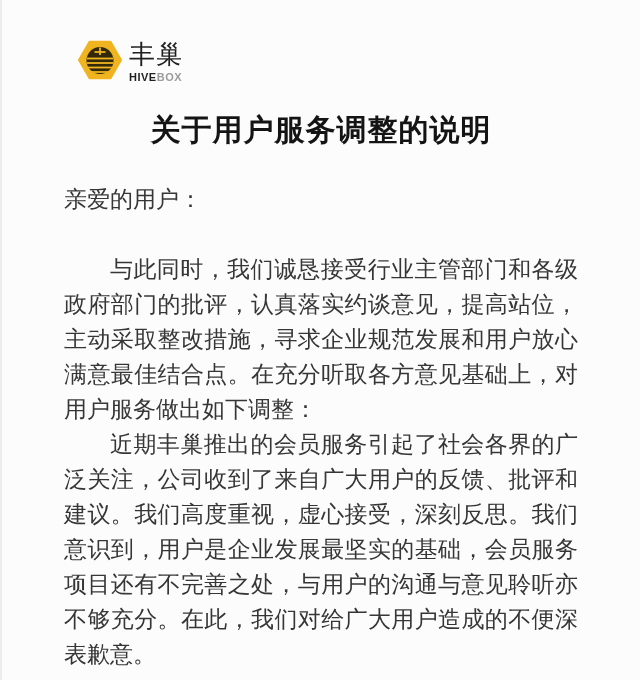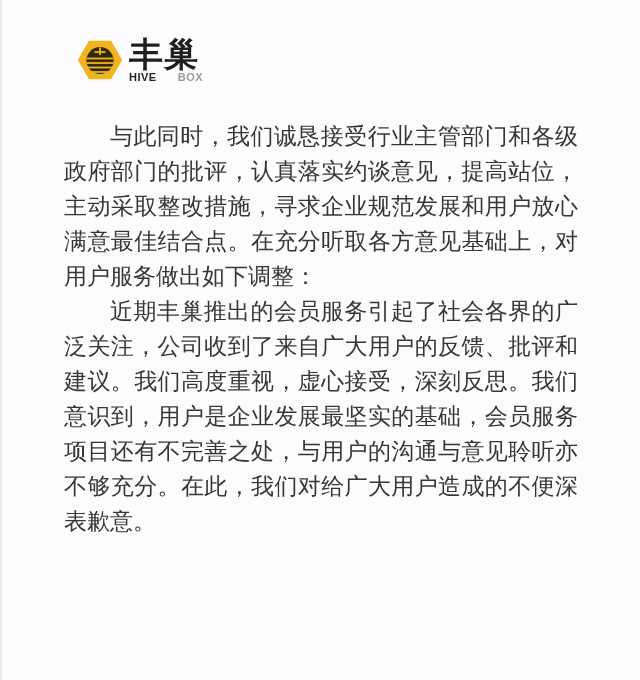--- a/index.html
+++ b/index.html
@@ -27,43 +27,43 @@
     width: 44px;
     height: 44px;
     flex: 0 0 44px;
   }
   .logo-text {
     margin-left: 7px;
     display: flex;
     flex-direction: column;
   }
   .logo-cn {
-    font-size: 34px;
-    font-weight: bold;
+    font-size: 26px;
+    font-weight: normal;
     color: #1F1F1F;
     line-height: 32px;
     letter-spacing: 1px;
     white-space: nowrap;
   }
   .logo-en {
     margin-top: 1px;
     font-size: 11px;
     line-height: 12px;
     letter-spacing: 0.5px;
     white-space: nowrap;
   }
   .logo-en .hive {
     font-weight: bold;
     color: #1F1F1F;
     text-align: center;
   }
   .logo-en .box {
     font-weight: bold;
     color: #9B9B9B;
-    margin-left: 21px;
+    margin-left: 0;
   }
   .doc-title {
     margin: 26px 0 0 0;
     text-align: center;
     font-size: 30px;
     font-weight: bold;
     color: #141414;
     letter-spacing: 1px;
     line-height: 40px;
   }
@@ -105,19 +105,21 @@
       </g>
     </svg>
     <div class="logo-text">
       <div class="logo-cn">丰巢</div>
       <div class="logo-en">
         <span class="hive">HIVE</span><span class="box">BOX</span>
       </div>
     </div>
   </div>
 
+  <h1 class="doc-title">关于用户服务调整的说明</h1>
 
   <div class="letter">
+    <p class="salutation">亲爱的用户：</p>
     <p class="para spaced">与此同时，我们诚恳接受行业主管部门和各级政府部门的批评，认真落实约谈意见，提高站位，主动采取整改措施，寻求企业规范发展和用户放心满意最佳结合点。在充分听取各方意见基础上，对用户服务做出如下调整：</p>
     <p class="para">近期丰巢推出的会员服务引起了社会各界的广泛关注，公司收到了来自广大用户的反馈、批评和建议。我们高度重视，虚心接受，深刻反思。我们意识到，用户是企业发展最坚实的基础，会员服务项目还有不完善之处，与用户的沟通与意见聆听亦不够充分。在此，我们对给广大用户造成的不便深表歉意。</p>
   </div>
 
 </div>
 
 </body></html>

